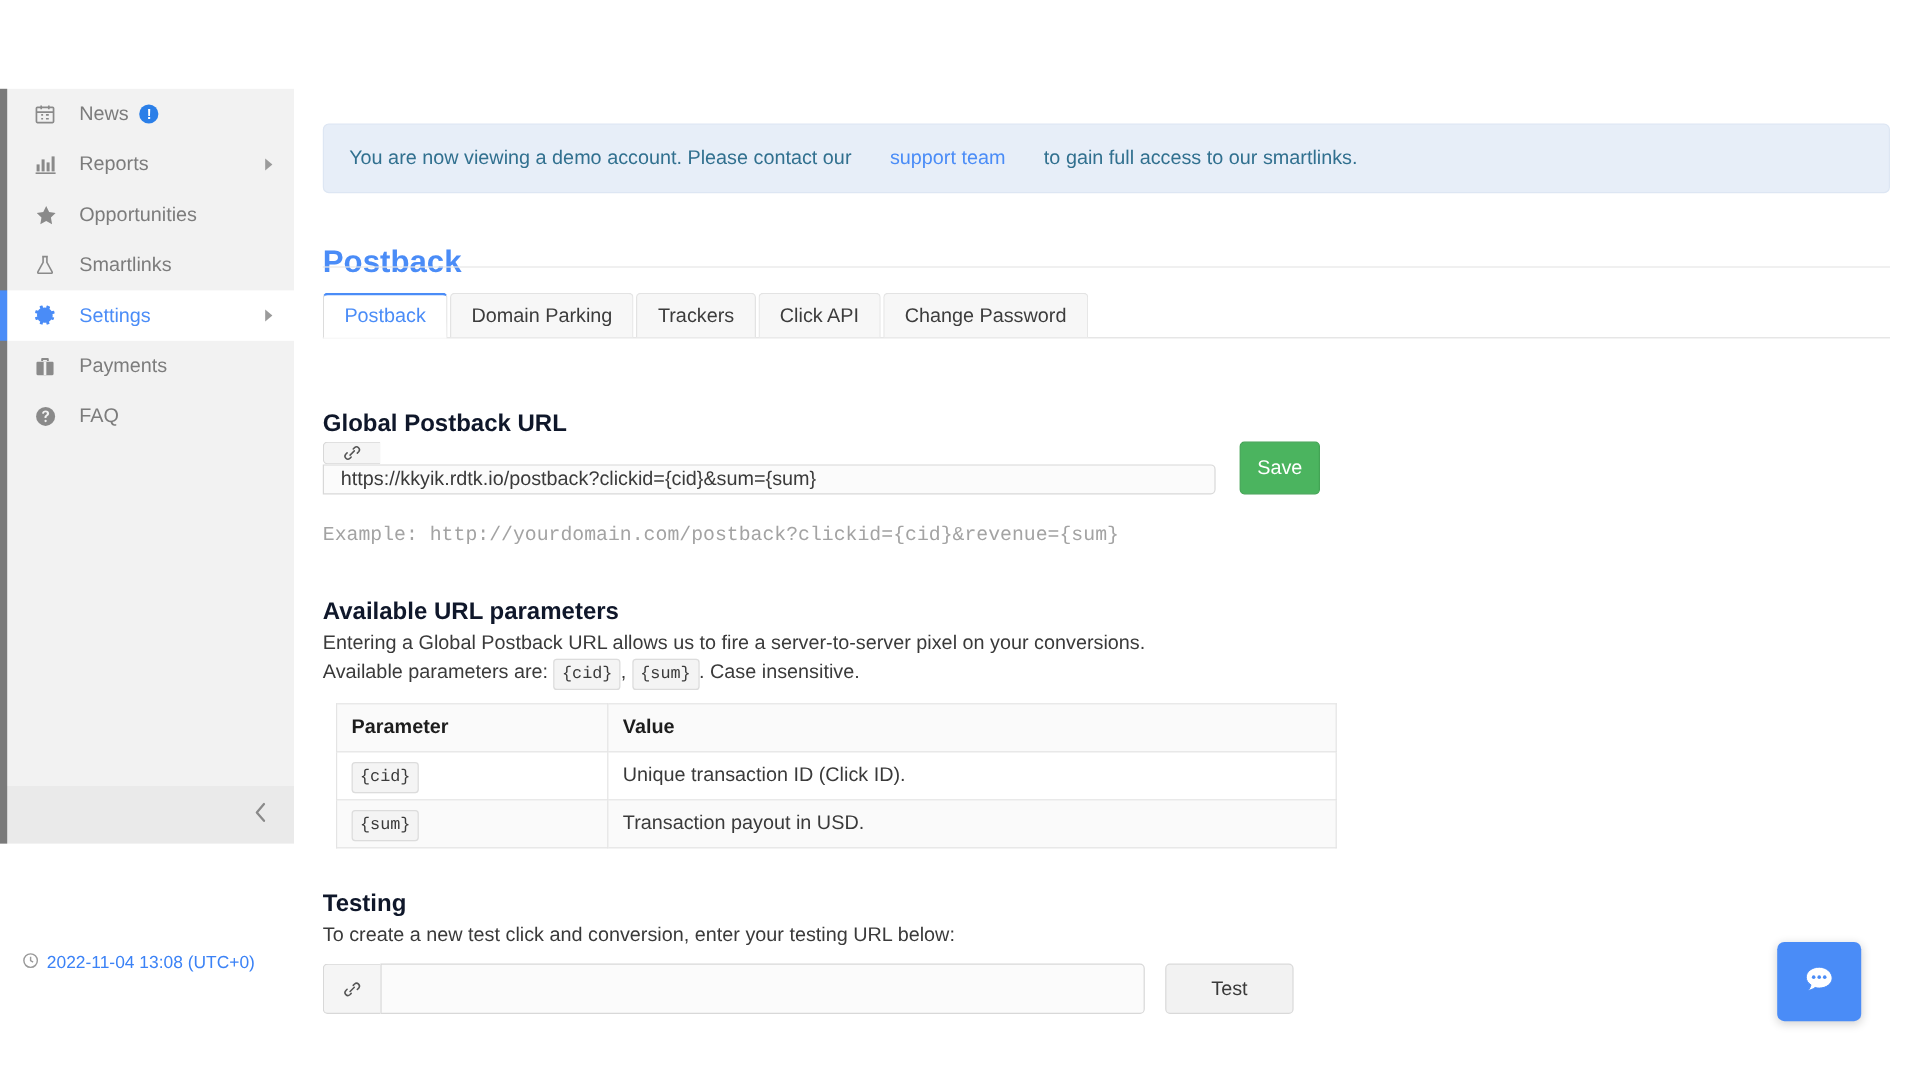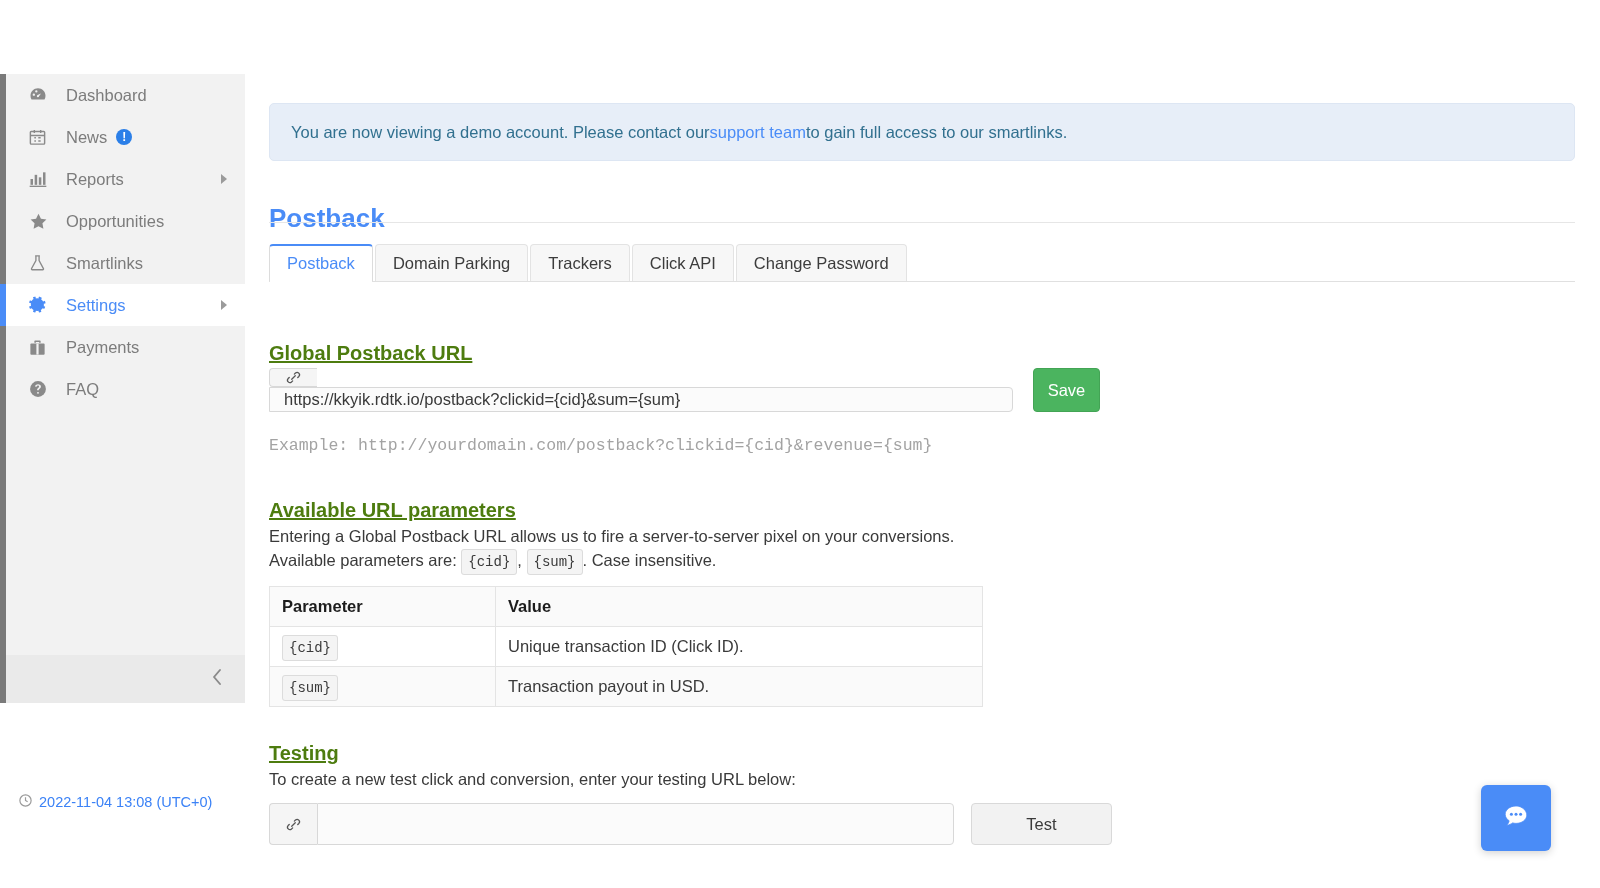--- a/index.html
+++ b/index.html
@@ -103,20 +103,21 @@
     left: 0; top: 103px;
     width: 1306px; height: 58px;
     background: #e7eef8;
     border: 1px solid #dde6f3;
     border-radius: 5px;
     display: flex;
     align-items: center;
     padding-left: 21px;
     color: #31708f;
     font-size: 16.5px;
+    gap: 32px;
   }
   #demo-banner a { color: #4a8cf7; text-decoration: none; cursor: pointer; }
 
   #page-title {
     position: absolute;
     left: 0; top: 186px;
     font-size: 26px;
     font-weight: bold;
     color: #4a8cf7;
   }
@@ -165,22 +166,21 @@
     position: absolute;
     left: 0; right: 0; bottom: -1px;
     height: 1px;
     background: #ffffff;
   }
 
   .h-sec {
     position: absolute;
     font-size: 20px;
     font-weight: bold;
-    color: #4d7c0f;
-    text-decoration: underline;
+    color: #0f172a;
   }
   .p-txt {
     position: absolute;
     font-size: 16.5px;
     color: #3a3a3a;
     white-space: nowrap;
   }
   .muted {
     position: absolute;
     font-size: 16.5px;
@@ -225,21 +225,21 @@
     border: 1px solid #43a455;
     border-radius: 4px;
     color: #fff;
     font-size: 16.5px;
     font-family: "Liberation Sans", sans-serif;
     cursor: pointer;
   }
   #test-btn {
     position: absolute;
     left: 702px; top: 803px;
-    width: 141px; height: 42px;
+    width: 107px; height: 42px;
     background: #f2f2f2;
     border: 1px solid #d9d9d9;
     border-radius: 4px;
     color: #3a3a3a;
     font-size: 16.5px;
     font-family: "Liberation Sans", sans-serif;
     cursor: pointer;
   }
 
   code.badge {
@@ -248,22 +248,22 @@
     color: #3a3a3a;
     background: #f4f4f4;
     border: 1px solid #dcdcdc;
     border-radius: 3px;
     padding: 4px 6px;
   }
 
   
   #param-table {
     position: absolute;
-    left: 0; top: 586px;
-    width: 714px;
+    left: 11px; top: 586px;
+    width: 834px;
     border-collapse: collapse;
     font-size: 16.5px;
   }
   #param-table th, #param-table td {
     border: 1px solid #e4e4e4;
     text-align: left;
     padding: 10px 12px;
     height: 39px;
     color: #3a3a3a;
   }
@@ -285,28 +285,20 @@
     cursor: pointer;
   }
 </style>
 </head>
 <body>
 
 <div id="app">
 
   <nav id="sidebar">
 
-    <div class="nav-item">
-      <span class="ico">
-        <svg width="20" height="20" viewBox="0 0 24 24" fill="currentColor">
-            <path d="M12 4C7 4 3 8 3 13c0 1.6.4 3.1 1.2 4.4h15.6C20.6 16.1 21 14.6 21 13c0-5-4-9-9-9zm-5 9a1.4 1.4 0 110-2.8A1.4 1.4 0 017 13zm3-4a1.4 1.4 0 110-2.8A1.4 1.4 0 0110 9zm5.6 1.3l-2.4 3.1a1.3 1.3 0 11-1.6-1.3l4-1.8z"></path>
-          </svg>
-      </span>
-      <span class="lbl">Dashboard</span>
-    </div>
 
     <div class="nav-item">
       <span class="ico">
         <svg width="19" height="20" viewBox="0 0 24 24" fill="none" stroke="currentColor" stroke-width="1.8">
             <rect x="3" y="5" width="18" height="16" rx="1"></rect>
             <path d="M3 10h18M8 3v4M16 3v4M8 13h2M13 13h3M8 17h2M13 17h3"></path>
           </svg>
       </span>
       <span class="lbl">News</span>
       <span class="news-badge">!</span>

